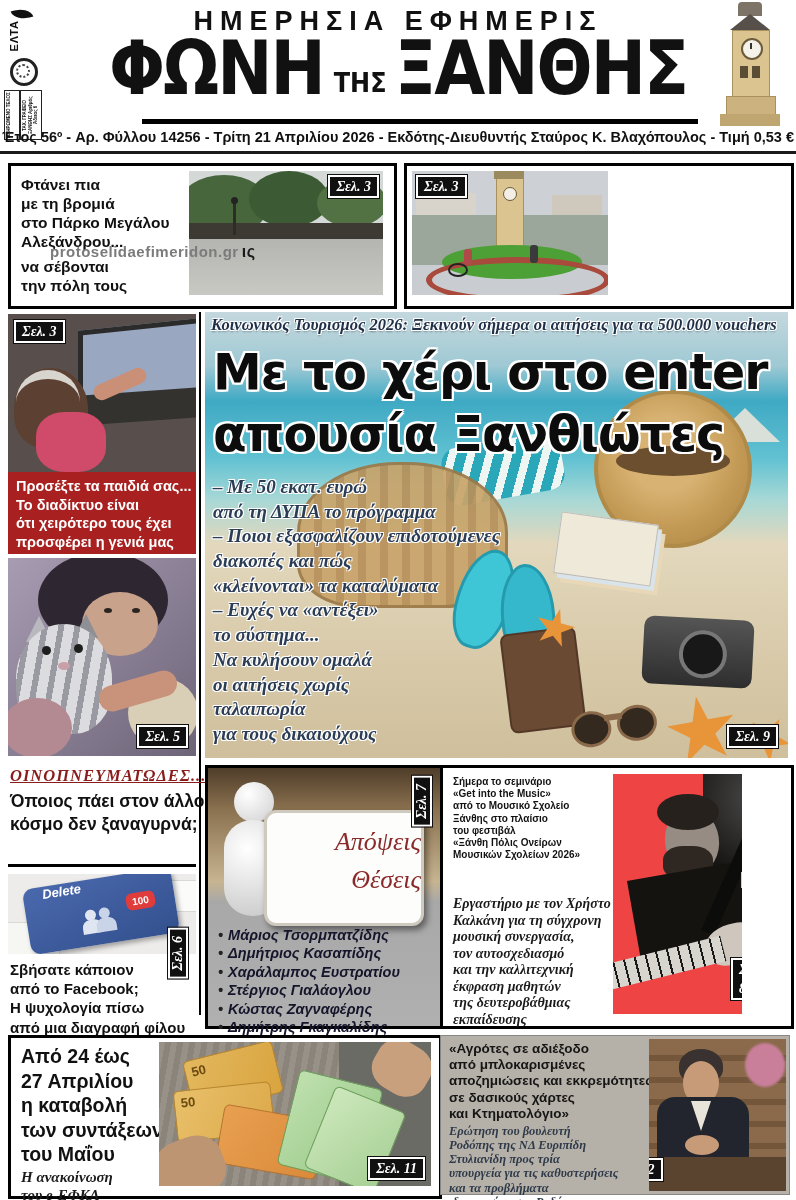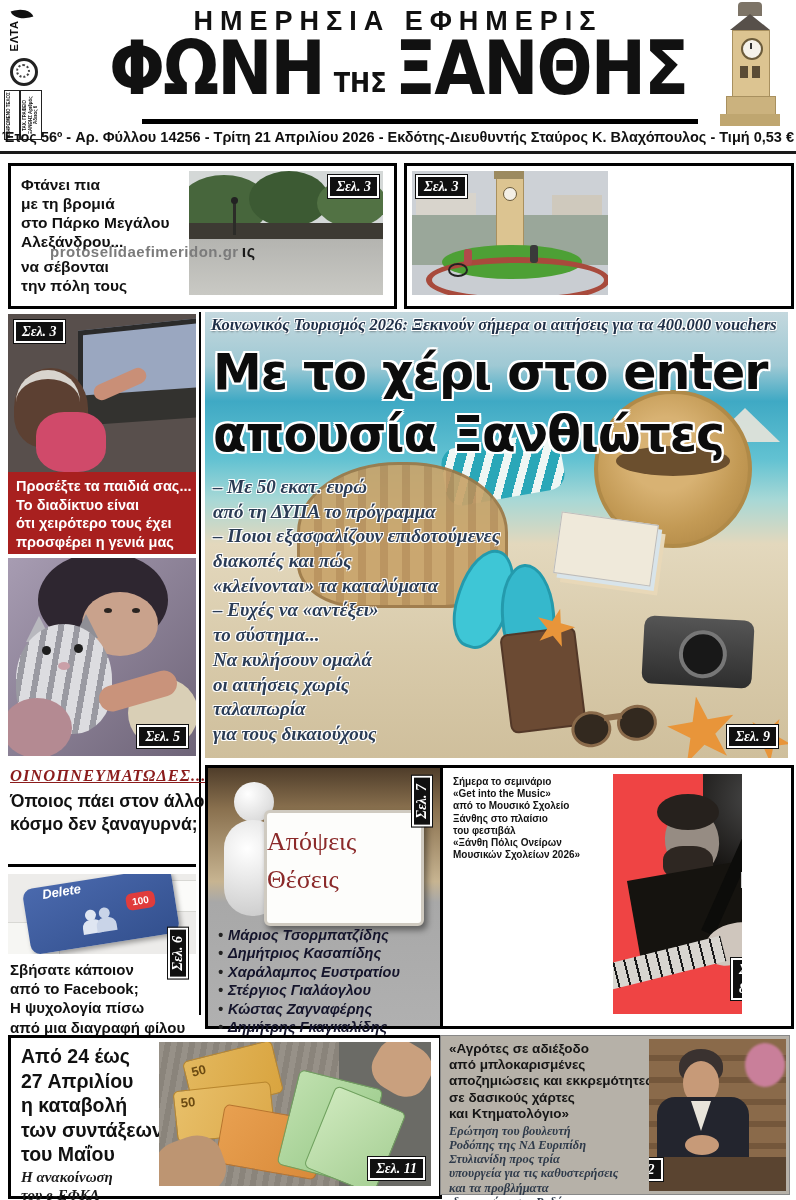--- a/index.html
+++ b/index.html
@@ -132,22 +132,22 @@
   .umb{top:96px;right:8px;width:70px;height:34px;background:#e8e4da;
        clip-path:polygon(50% 0,100% 100%,0 100%);opacity:.9;}
   
   .opinions{top:765px;left:205px;width:232px;height:258px;border:3px solid #000;
     background:linear-gradient(180deg,#4f3d2a 0%,#8a714f 16%,#c7b491 44%,#a8a8a8 52%,#b0b0b0 100%);}
   .mascot-head{top:14px;left:26px;width:40px;height:40px;border-radius:50%;
                background:radial-gradient(circle at 35% 30%,#fff,#cfcfcf);}
   .mascot-body{top:52px;left:16px;width:58px;height:96px;border-radius:28px;
                background:radial-gradient(circle at 40% 30%,#fff,#c8c8c8);}
   .signboard{top:42px;left:56px;width:154px;height:110px;background:#fdfdfb;border:3px solid #cfcac0;
-             border-radius:6px;box-shadow:3px 4px 6px rgba(0,0,0,.45);text-align:left;
-             font-family:"Liberation Serif",serif;color:#8b2a2a;}
+             border-radius:12px;box-shadow:3px 4px 6px rgba(0,0,0,.45);text-align:right;
+             font-family:"Liberation Serif",serif;font-style:italic;color:#8b2a2a;}
   .signboard .l1{margin-top:14px;font-size:26px;}
   .signboard .l2{margin-top:8px;font-size:26px;}
   .op-badge{top:8px;right:8px;}
   .names{top:160px;left:10px;width:214px;font-weight:bold;font-style:italic;font-size:14.5px;
          line-height:1.1;color:#14142b;}
   .names div{margin-bottom:2.5px;}
   .names .b{color:#222;margin-right:5px;}
   .music-box{top:765px;left:440px;width:348px;height:258px;}
   .music-bold{top:8px;left:10px;font-weight:bold;font-size:10px;line-height:1.22;}
   .music-italic{top:128px;left:10px;font-family:"Liberation Serif",serif;font-style:italic;
@@ -321,21 +321,21 @@
     <div class="abs cards"></div>
     <div class="abs passport"></div>
     <div class="abs camera"></div>
     <div class="abs shades">
         <i class="l"></i>
         <i class="r"></i>
       </div>
     <div class="abs star star1"></div>
     <div class="abs star star2"></div>
     <div class="abs star star3"></div>
-    <div class="abs kicker">Κοινωνικός Τουρισμός 2026: Ξεκινούν σήμερα οι αιτήσεις για τα 400.000 vouchers</div>
+    <div class="abs kicker">Κοινωνικός Τουρισμός 2026: Ξεκινούν σήμερα οι αιτήσεις για τα 500.000 vouchers</div>
     <div class="abs headline pre">Με το χέρι στο enter
 απουσία Ξανθιώτες</div>
     <div class="abs bullets pre">– Με 50 εκατ. ευρώ
 από τη ΔΥΠΑ το πρόγραμμα
 – Ποιοι εξασφαλίζουν επιδοτούμενες
 διακοπές και πώς
 «κλείνονται» τα καταλύματα
 – Ευχές να «αντέξει»
 το σύστημα...
 Να κυλήσουν ομαλά
@@ -364,20 +364,28 @@
   </div>
 
   <div class="abs box music-box">
     <div class="abs music-bold pre">Σήμερα το σεμινάριο
 «Get into the Music»
 από το Μουσικό Σχολείο
 Ξάνθης στο πλαίσιο
 του φεστιβάλ
 «Ξάνθη Πόλις Ονείρων
 Μουσικών Σχολείων 2026»</div>
+    <div class="abs music-italic pre">Εργαστήριο με τον Χρήστο
+Καλκάνη για τη σύγχρονη
+μουσική συνεργασία,
+τον αυτοσχεδιασμό
+και την καλλιτεχνική
+έκφραση μαθητών
+της δευτεροβάθμιας
+εκπαίδευσης</div>
     <div class="abs music-photo">
       <div class="scene" style="top:0;left:90px;width:80px;height:120px;background:radial-gradient(circle at 70% 20%,#4a4a4a,#171513 70%);"></div>
       <div class="scene" style="top:34px;left:52px;width:54px;height:66px;border-radius:50%;background:#968c83;transform:rotate(-8deg);"></div>
       <div class="scene" style="top:20px;left:44px;width:62px;height:36px;border-radius:50%;background:#26211d;"></div>
       <div class="scene" style="top:72px;left:50px;width:50px;height:34px;border-radius:40%;background:#2e2722;"></div>
       <div class="scene" style="top:96px;left:20px;width:120px;height:80px;background:#15130f;transform:rotate(-10deg);"></div>
       <div class="scene" style="top:44px;left:112px;width:14px;height:120px;background:#0c0c0a;transform:rotate(24deg);"></div>
       <div class="scene" style="top:150px;left:92px;width:56px;height:40px;border-radius:50% 40% 50% 40%;background:#cfc6bd;transform:rotate(-14deg);"></div>
       <div class="scene" style="top:176px;left:-8px;width:120px;height:26px;transform:rotate(-14deg);background:repeating-linear-gradient(90deg,#d8d5cf 0 9px,#1a1a1a 9px 11px);"></div>
       <div class="scene" style="top:98px;left:128px;width:36px;height:16px;background:repeating-linear-gradient(90deg,#cfcfcf 0 4px,#222 4px 6px);"></div>

